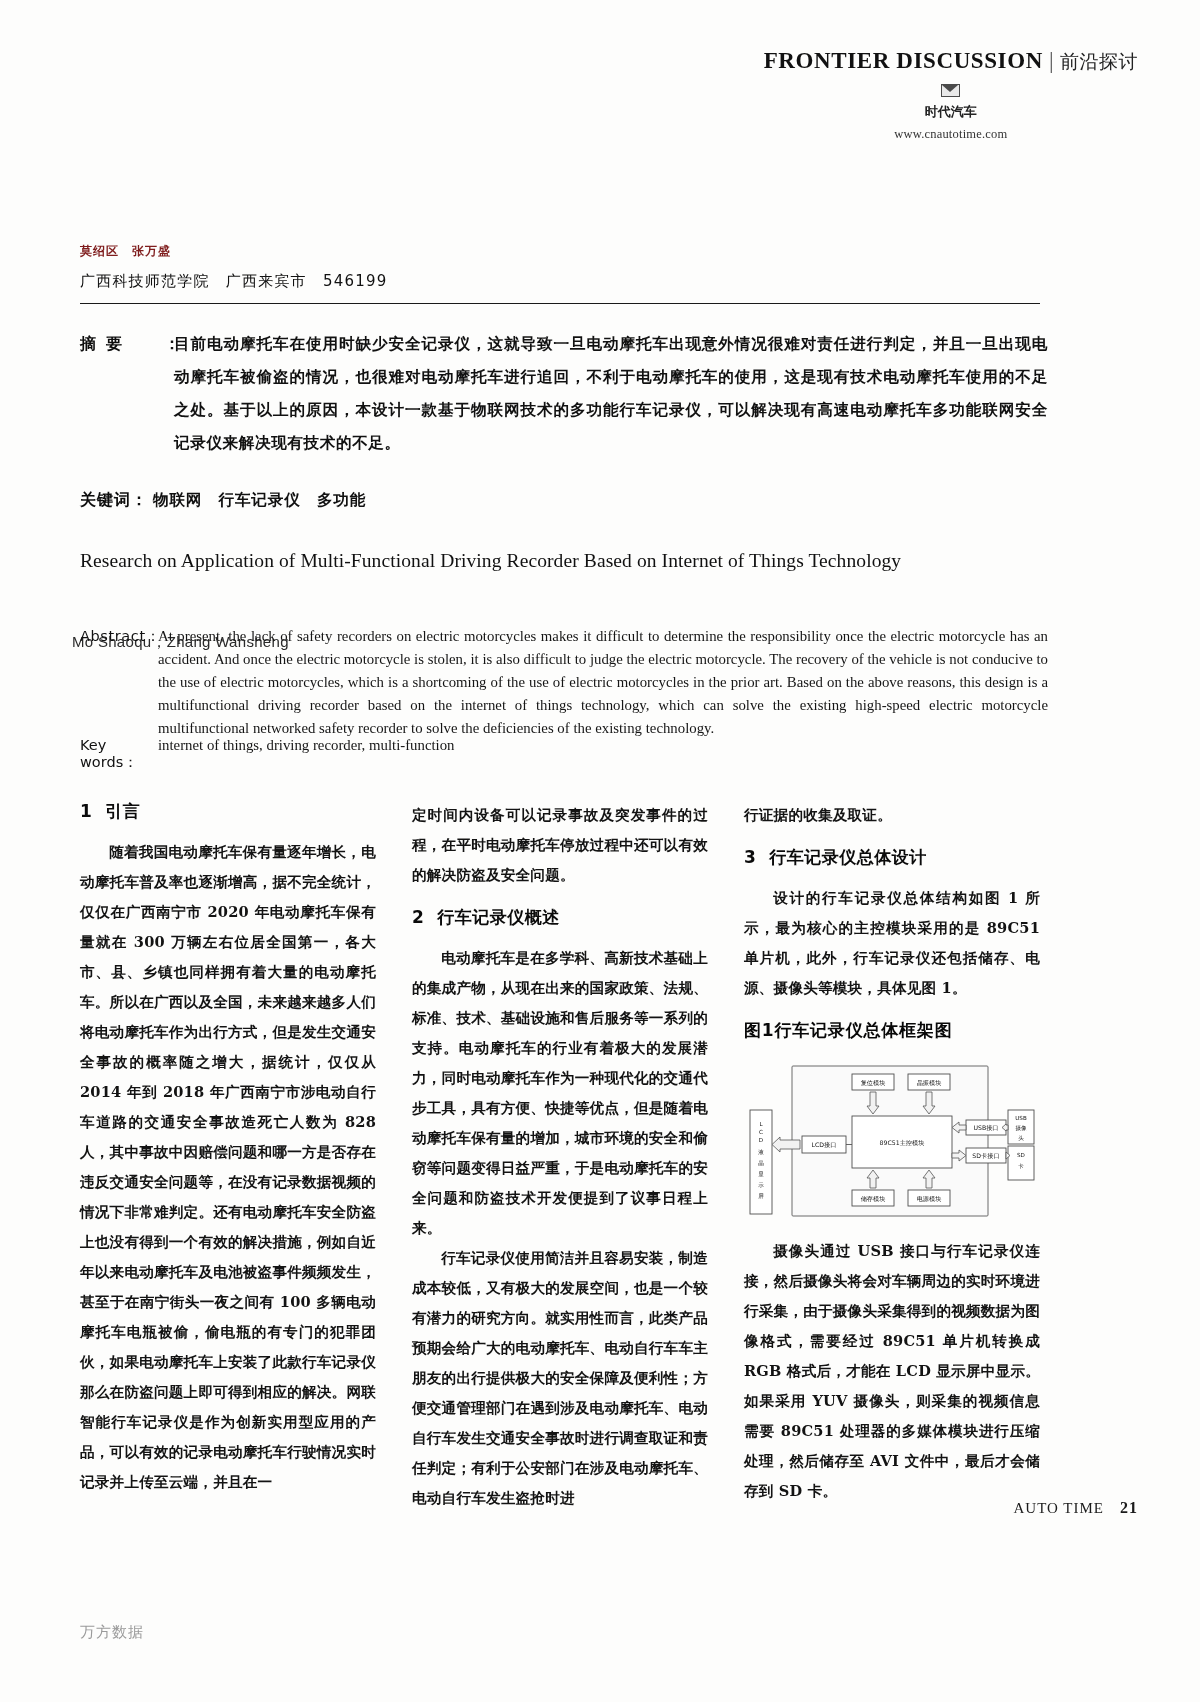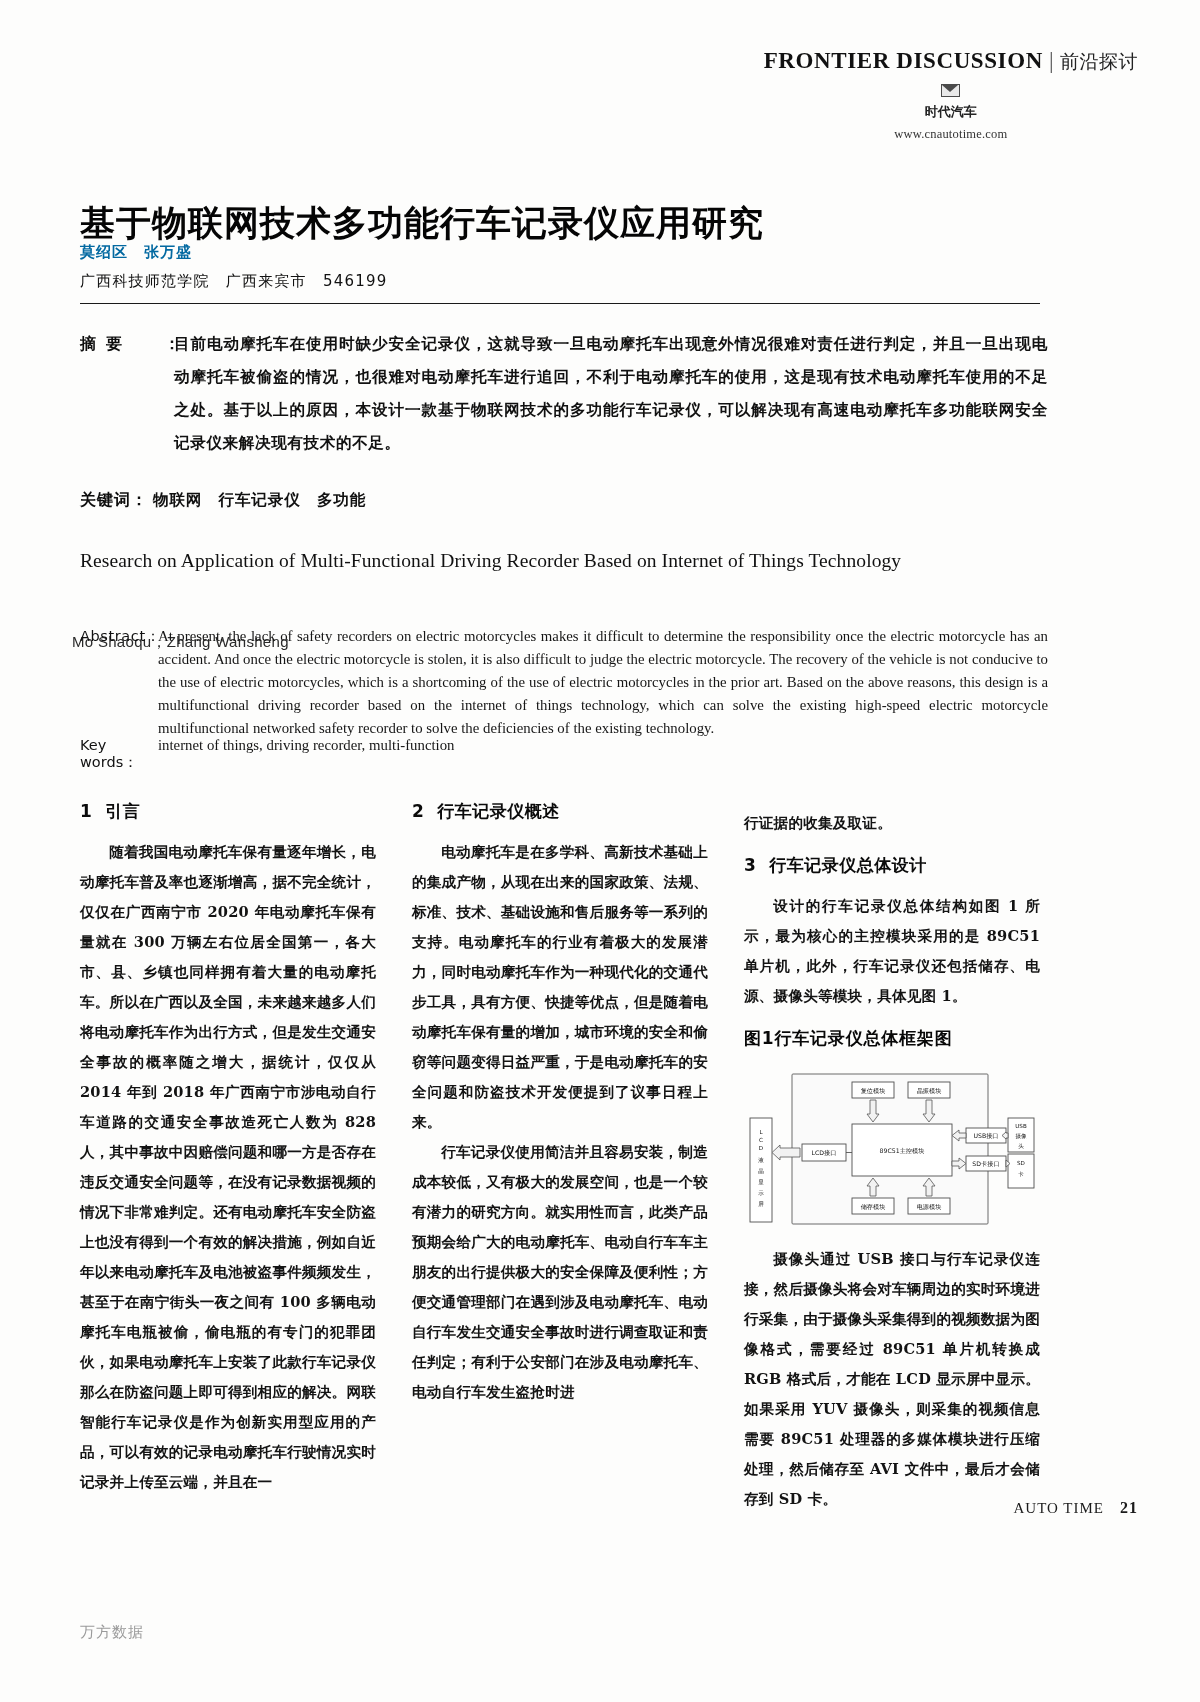--- a/index.html
+++ b/index.html
@@ -95,23 +95,23 @@
     letter-spacing: 1px;
     color: #050505;
     line-height: 1.15;
   }
   .authors-cn {
     position: absolute;
     left: 80px;
     top: 243px;
     font-family: "DejaVu Sans", "Liberation Sans", sans-serif;
     font-weight: bold;
-    font-size: 15px;
+    font-size: 12px;
     letter-spacing: 1px;
-    color: #0369a1;
+    color: #7f1d1d;
   }
   .affil-cn {
     position: absolute;
     left: 80px;
     top: 272px;
     font-family: "DejaVu Sans", "Liberation Sans", sans-serif;
     font-size: 15px;
     letter-spacing: 1.2px;
     color: #111;
   }
@@ -342,21 +342,20 @@
     <div class="masthead-main">
       <span class="en">FRONTIER DISCUSSION</span><span class="bar">|</span><span class="cn">前沿探讨</span>
     </div>
     <div class="masthead-sub">
       <span class="mail-icon"></span>
       <span class="mast-brand">时代汽车</span>
       <span class="mast-url">www.cnautotime.com</span>
     </div>
   </div>
 
-  <h1 class="title-cn">基于物联网技术多功能行车记录仪应用研究</h1>
   <div class="authors-cn">莫绍区　张万盛</div>
   <div class="affil-cn">广西科技师范学院　广西来宾市　546199</div>
   <div class="rule-top"></div>
 
   <div class="abs-cn">
     <div class="abs-cn-label">摘要</div>
     <div class="abs-cn-colon">：</div>
     <div class="abs-cn-text">目前电动摩托车在使用时缺少安全记录仪，这就导致一旦电动摩托车出现意外情况很难对责任进行判定，并且一旦出现电动摩托车被偷盗的情况，也很难对电动摩托车进行追回，不利于电动摩托车的使用，这是现有技术电动摩托车使用的不足之处。基于以上的原因，本设计一款基于物联网技术的多功能行车记录仪，可以解决现有高速电动摩托车多功能联网安全记录仪来解决现有技术的不足。</div>
   </div>
 
@@ -381,29 +380,30 @@
   <div class="columns">
 
     <div class="col">
       <h2 class="sec-head">
         <span class="num">1</span><span>引言</span>
       </h2>
       <p class="para">随着我国电动摩托车保有量逐年增长，电动摩托车普及率也逐渐增高，据不完全统计，仅仅在广西南宁市 2020 年电动摩托车保有量就在 300 万辆左右位居全国第一，各大市、县、乡镇也同样拥有着大量的电动摩托车。所以在广西以及全国，未来越来越多人们将电动摩托车作为出行方式，但是发生交通安全事故的概率随之增大，据统计，仅仅从 2014 年到 2018 年广西南宁市涉电动自行车道路的交通安全事故造死亡人数为 828 人，其中事故中因赔偿问题和哪一方是否存在违反交通安全问题等，在没有记录数据视频的情况下非常难判定。还有电动摩托车安全防盗上也没有得到一个有效的解决措施，例如自近年以来电动摩托车及电池被盗事件频频发生，甚至于在南宁街头一夜之间有 100 多辆电动摩托车电瓶被偷，偷电瓶的有专门的犯罪团伙，如果电动摩托车上安装了此款行车记录仪那么在防盗问题上即可得到相应的解决。网联智能行车记录仪是作为创新实用型应用的产品，可以有效的记录电动摩托车行驶情况实时记录并上传至云端，并且在一</p>
     </div>
 
     <div class="col">
+      <p class="para" style="text-indent:0;">定时间内设备可以记录事故及突发事件的过程，在平时电动摩托车停放过程中还可以有效的解决防盗及安全问题。</p>
       <h2 class="sec-head">
         <span class="num">2</span><span>行车记录仪概述</span>
       </h2>
       <p class="para">电动摩托车是在多学科、高新技术基础上的集成产物，从现在出来的国家政策、法规、标准、技术、基础设施和售后服务等一系列的支持。电动摩托车的行业有着极大的发展潜力，同时电动摩托车作为一种现代化的交通代步工具，具有方便、快捷等优点，但是随着电动摩托车保有量的增加，城市环境的安全和偷窃等问题变得日益严重，于是电动摩托车的安全问题和防盗技术开发便提到了议事日程上来。</p>
       <p class="para">行车记录仪使用简洁并且容易安装，制造成本较低，又有极大的发展空间，也是一个较有潜力的研究方向。就实用性而言，此类产品预期会给广大的电动摩托车、电动自行车车主朋友的出行提供极大的安全保障及便利性；方便交通管理部门在遇到涉及电动摩托车、电动自行车发生交通安全事故时进行调查取证和责任判定；有利于公安部门在涉及电动摩托车、电动自行车发生盗抢时进</p>
     </div>
 
     <div class="col">
-      <p class="para" style="text-indent:0;margin-top:8px;">行证据的收集及取证。</p>
+      <p class="para" style="text-indent:0;">行证据的收集及取证。</p>
       <h2 class="sec-head">
         <span class="num">3</span><span>行车记录仪总体设计</span>
       </h2>
       <p class="para">设计的行车记录仪总体结构如图 1 所示，最为核心的主控模块采用的是 89C51 单片机，此外，行车记录仪还包括储存、电源、摄像头等模块，具体见图 1。</p>
 
       <div class="fig-title">
         <span class="fignum">图1</span><span>行车记录仪总体框架图</span>
       </div>
 
       <div class="figure">

